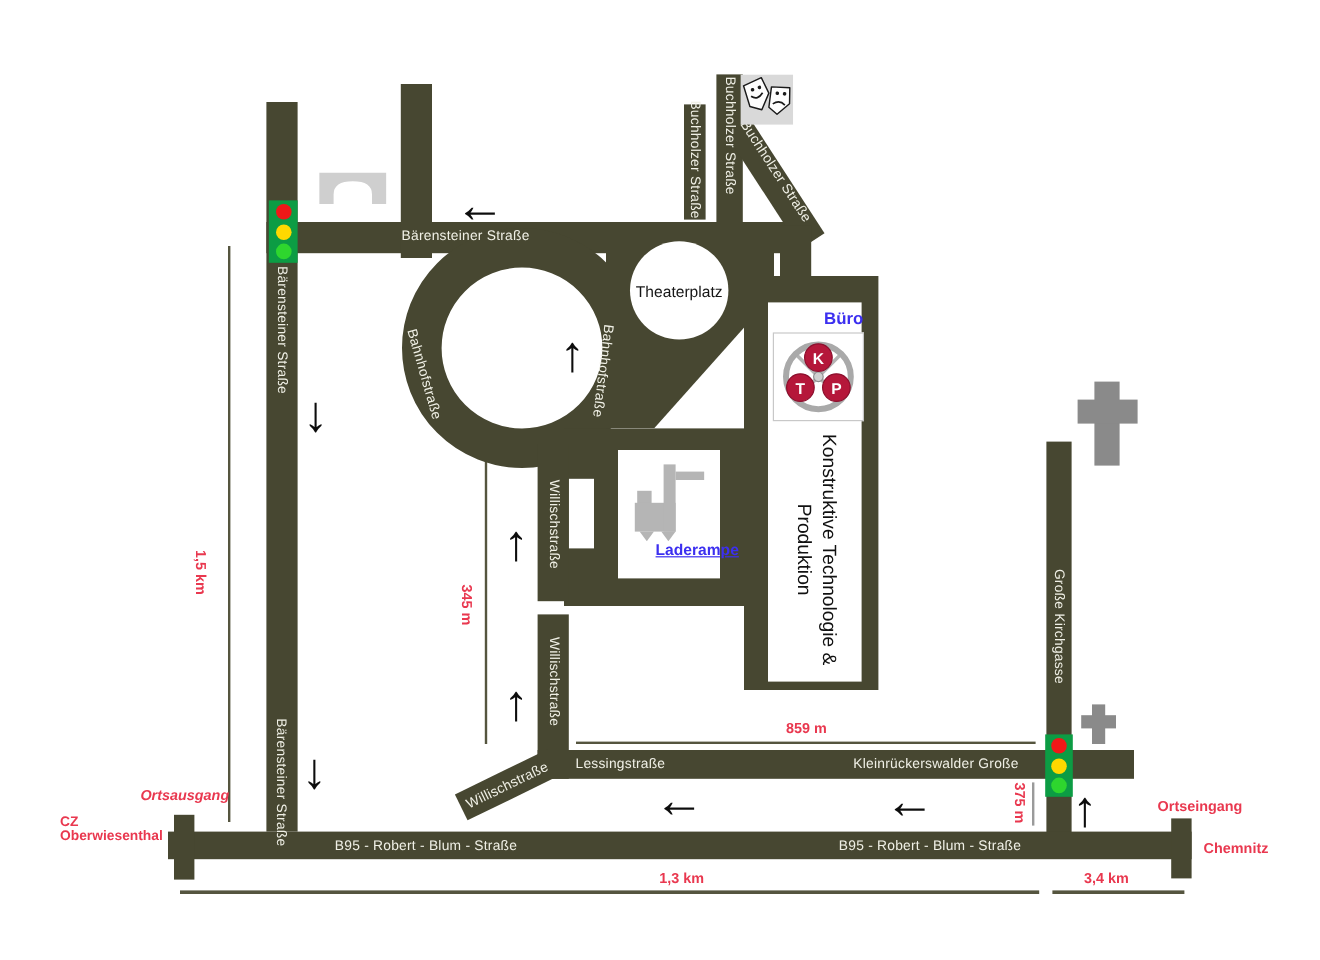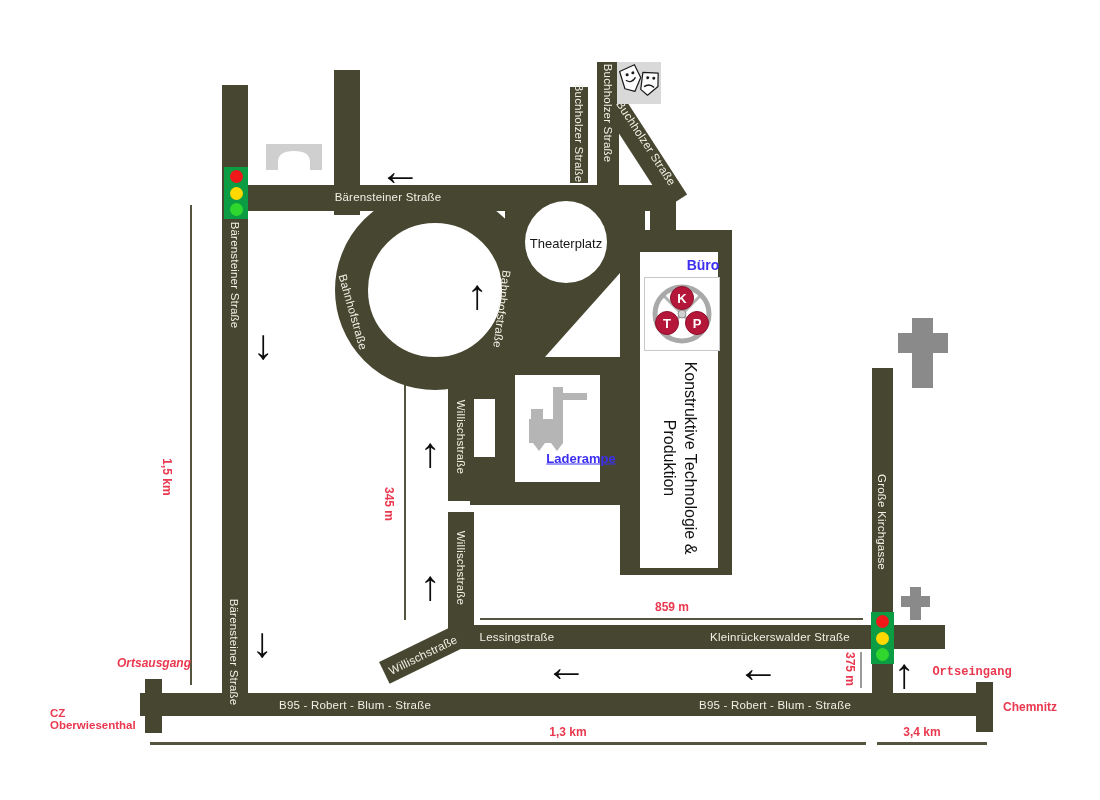--- a/index.html
+++ b/index.html
@@ -112,38 +112,38 @@
   <span class="sl r90" style="left:234px;top:652px;">Bärensteiner Straße</span>
   <span class="sl r90" style="left:579px;top:133px;">Buchholzer Straße</span>
   <span class="sl r90" style="left:608px;top:113px;">Buchholzer Straße</span>
   <span class="sl" style="left:646px;top:143px;transform:translate(-50%,-50%) rotate(57deg);">Buchholzer Straße</span>
   <span class="sl" style="left:353px;top:312px;transform:translate(-50%,-50%) rotate(74deg);">Bahnhofstraße</span>
   <span class="sl" style="left:502px;top:309px;transform:translate(-50%,-50%) rotate(97deg);">Bahnhofstraße</span>
   <span class="sl r90" style="left:461px;top:437px;">Willischstraße</span>
   <span class="sl r90" style="left:461px;top:568px;">Willischstraße</span>
   <span class="sl" style="left:423px;top:655px;transform:translate(-50%,-50%) rotate(-26deg);">Willischstraße</span>
   <span class="sl" style="left:517px;top:637px;">Lessingstraße</span>
-  <span class="sl" style="left:780px;top:637px;">Kleinrückerswalder Straße</span>
+  <span class="sl" style="left:780px;top:637px;">Kleinrückerswalder Große</span>
   <span class="sl r90" style="left:882px;top:522px;">Große Kirchgasse</span>
   <span class="sl" style="left:355px;top:705px;">B95 - Robert - Blum - Straße</span>
   <span class="sl" style="left:775px;top:705px;">B95 - Robert - Blum - Straße</span>
 
   <span class="red r90" style="left:167px;top:477px;">1,5 km</span>
   <span class="red r90" style="left:389px;top:504px;">345 m</span>
   <span class="red" style="left:672px;top:607px;">859 m</span>
   <span class="red r90" style="left:850px;top:669px;">375 m</span>
   <span class="red" style="left:568px;top:732px;">1,3 km</span>
   <span class="red" style="left:922px;top:732px;">3,4 km</span>
 
   <span class="red" style="left:154px;top:663px;font-style:italic;">Ortsausgang</span>
-  <div class="red" style="left:50px;top:680px;transform:none;line-height:11.5px;font-size:11.5px;text-align:left;margin-top:28px;">
+  <div class="red" style="left:50px;top:680px;transform:none;line-height:11.5px;font-size:11.5px;text-align:left;">
     <div>CZ</div>
     <div>Oberwiesenthal</div>
   </div>
-  <span class="red" style="left:972px;top:672px;font-family:Liberation Mono, monospace;">Ortseingang</span>
+  <span class="red" style="left:1000px;top:672px;">Ortseingang</span>
   <span class="red" style="left:1030px;top:707px;text-align:right;">Chemnitz</span>
 
   <span class="arrow" style="left:400px;top:171px;">←</span>
   <span class="arrow" style="left:263px;top:345px;">↓</span>
   <span class="arrow" style="left:477px;top:295px;">↑</span>
   <span class="arrow" style="left:430px;top:453px;">↑</span>
   <span class="arrow" style="left:430px;top:586px;">↑</span>
   <span class="arrow" style="left:262px;top:643px;">↓</span>
   <span class="arrow" style="left:566px;top:667px;">←</span>
   <span class="arrow" style="left:758px;top:668px;">←</span>

